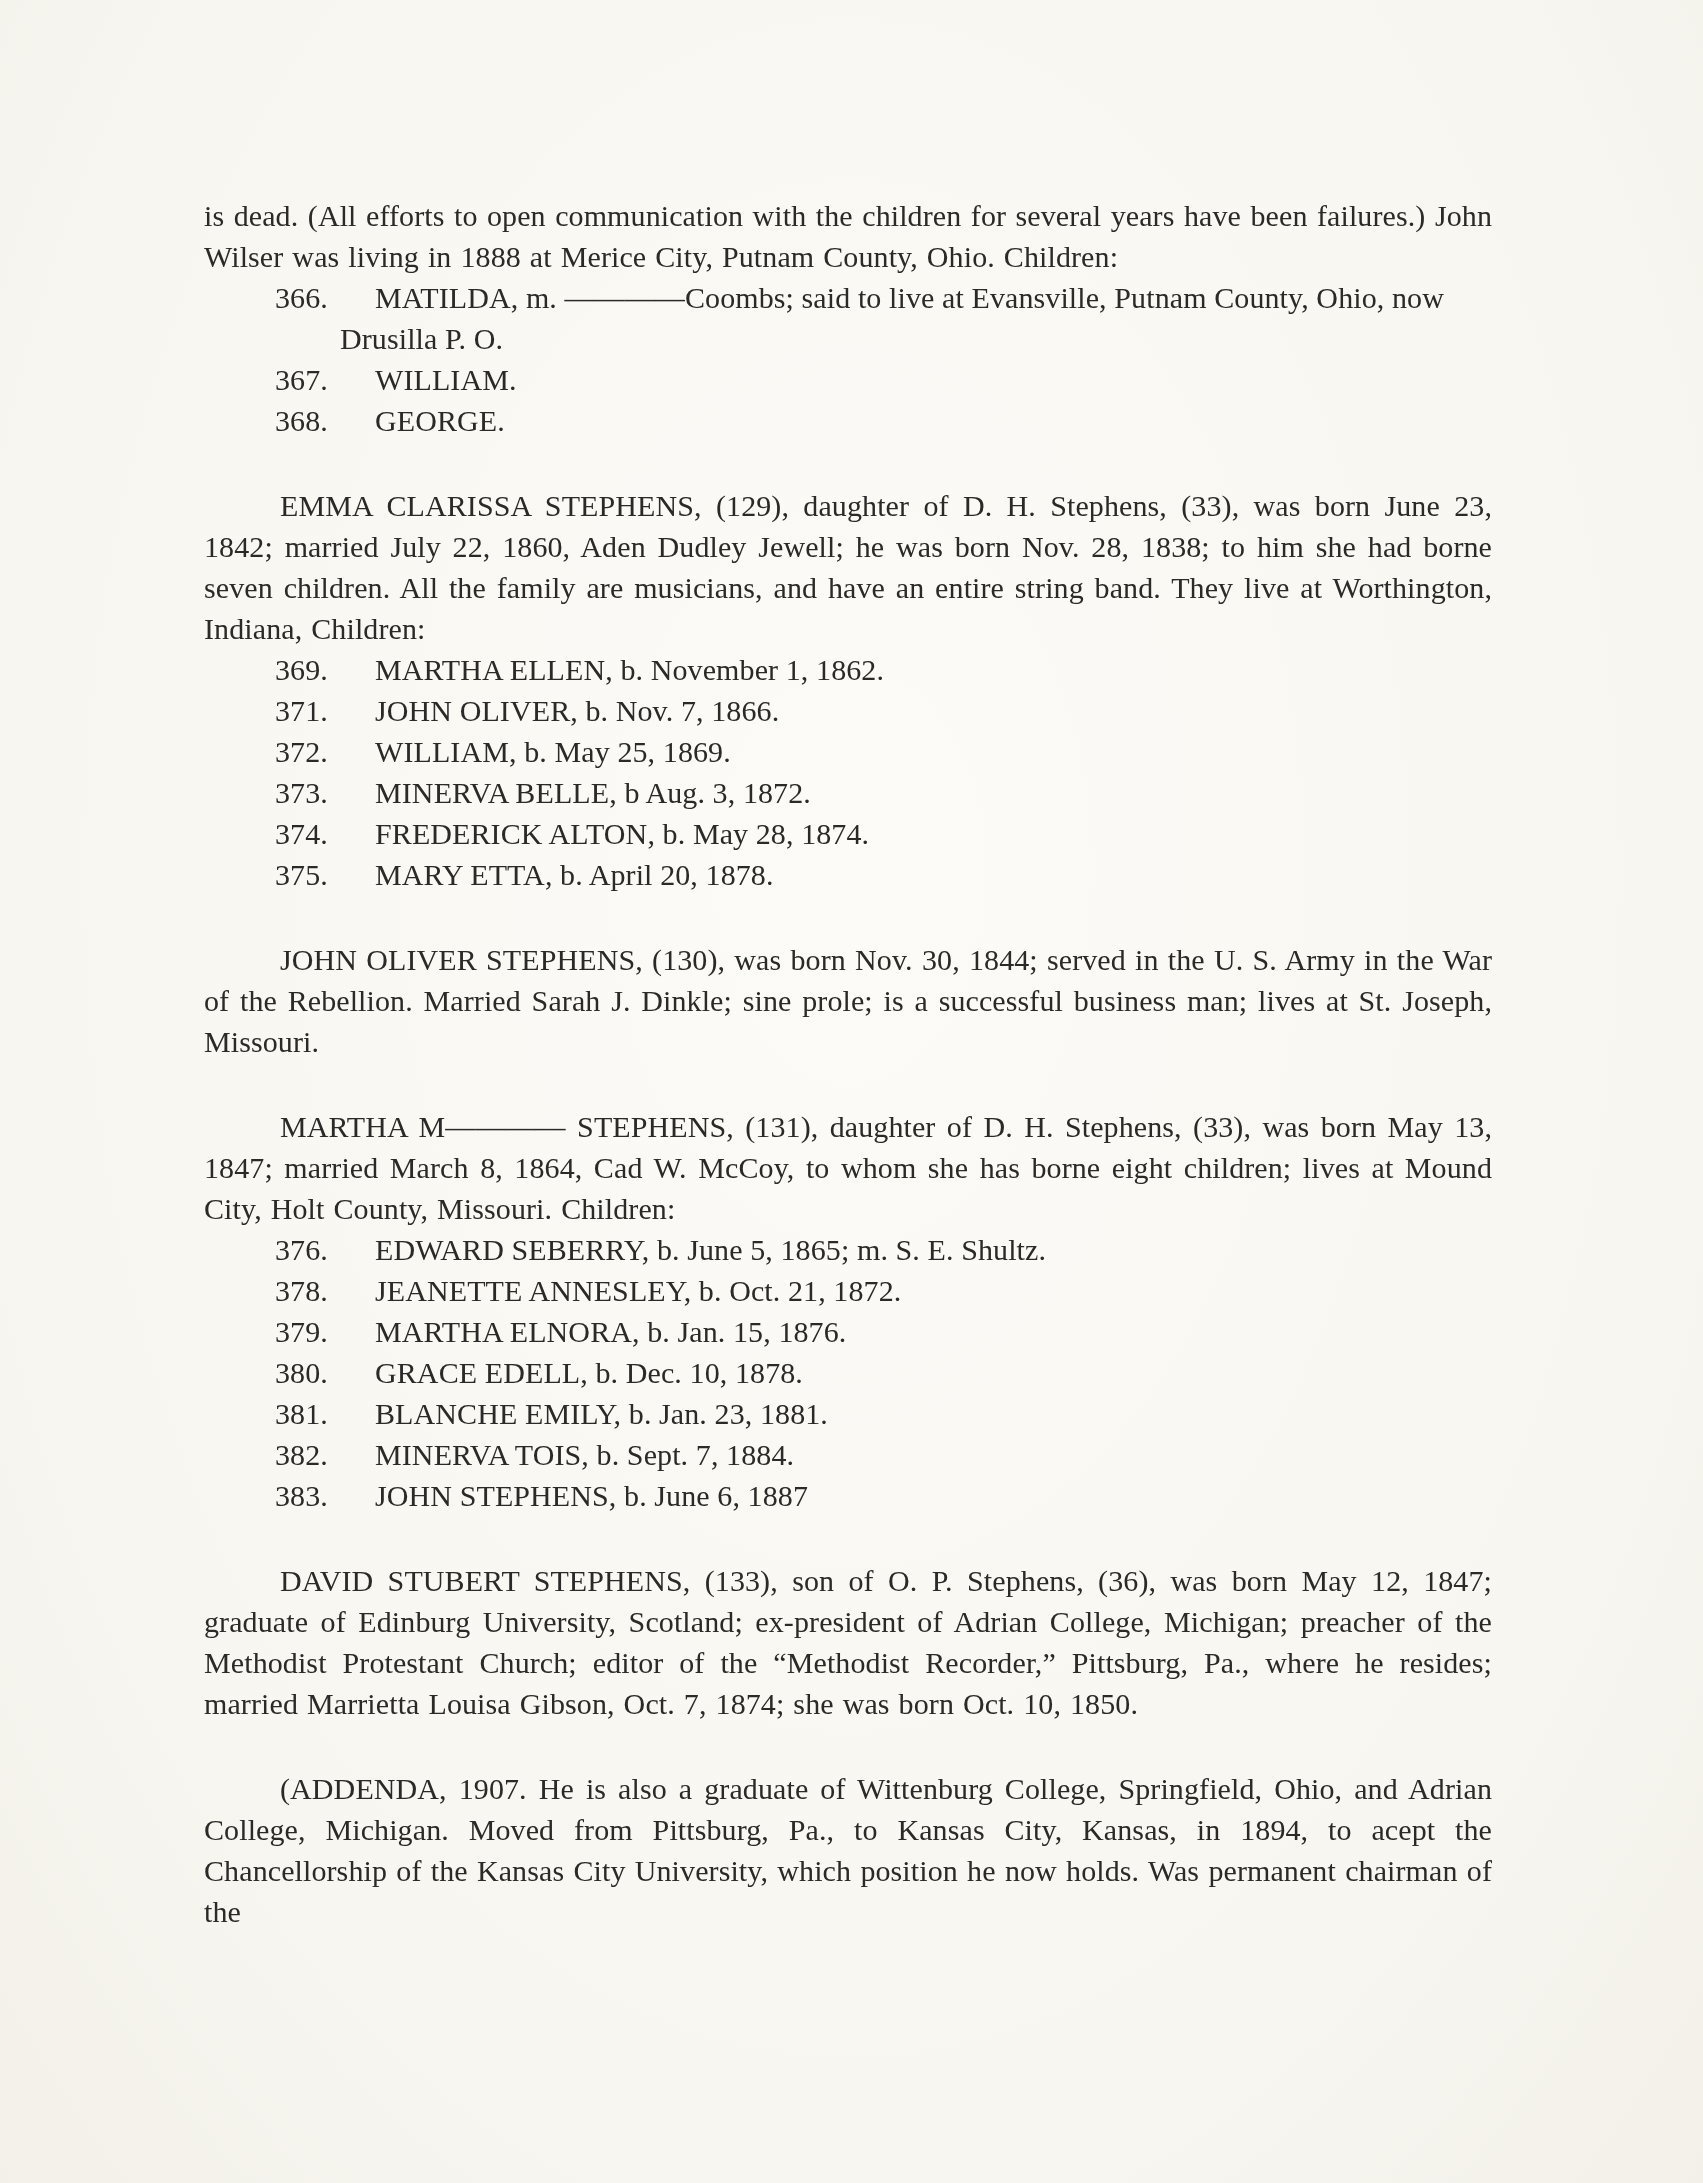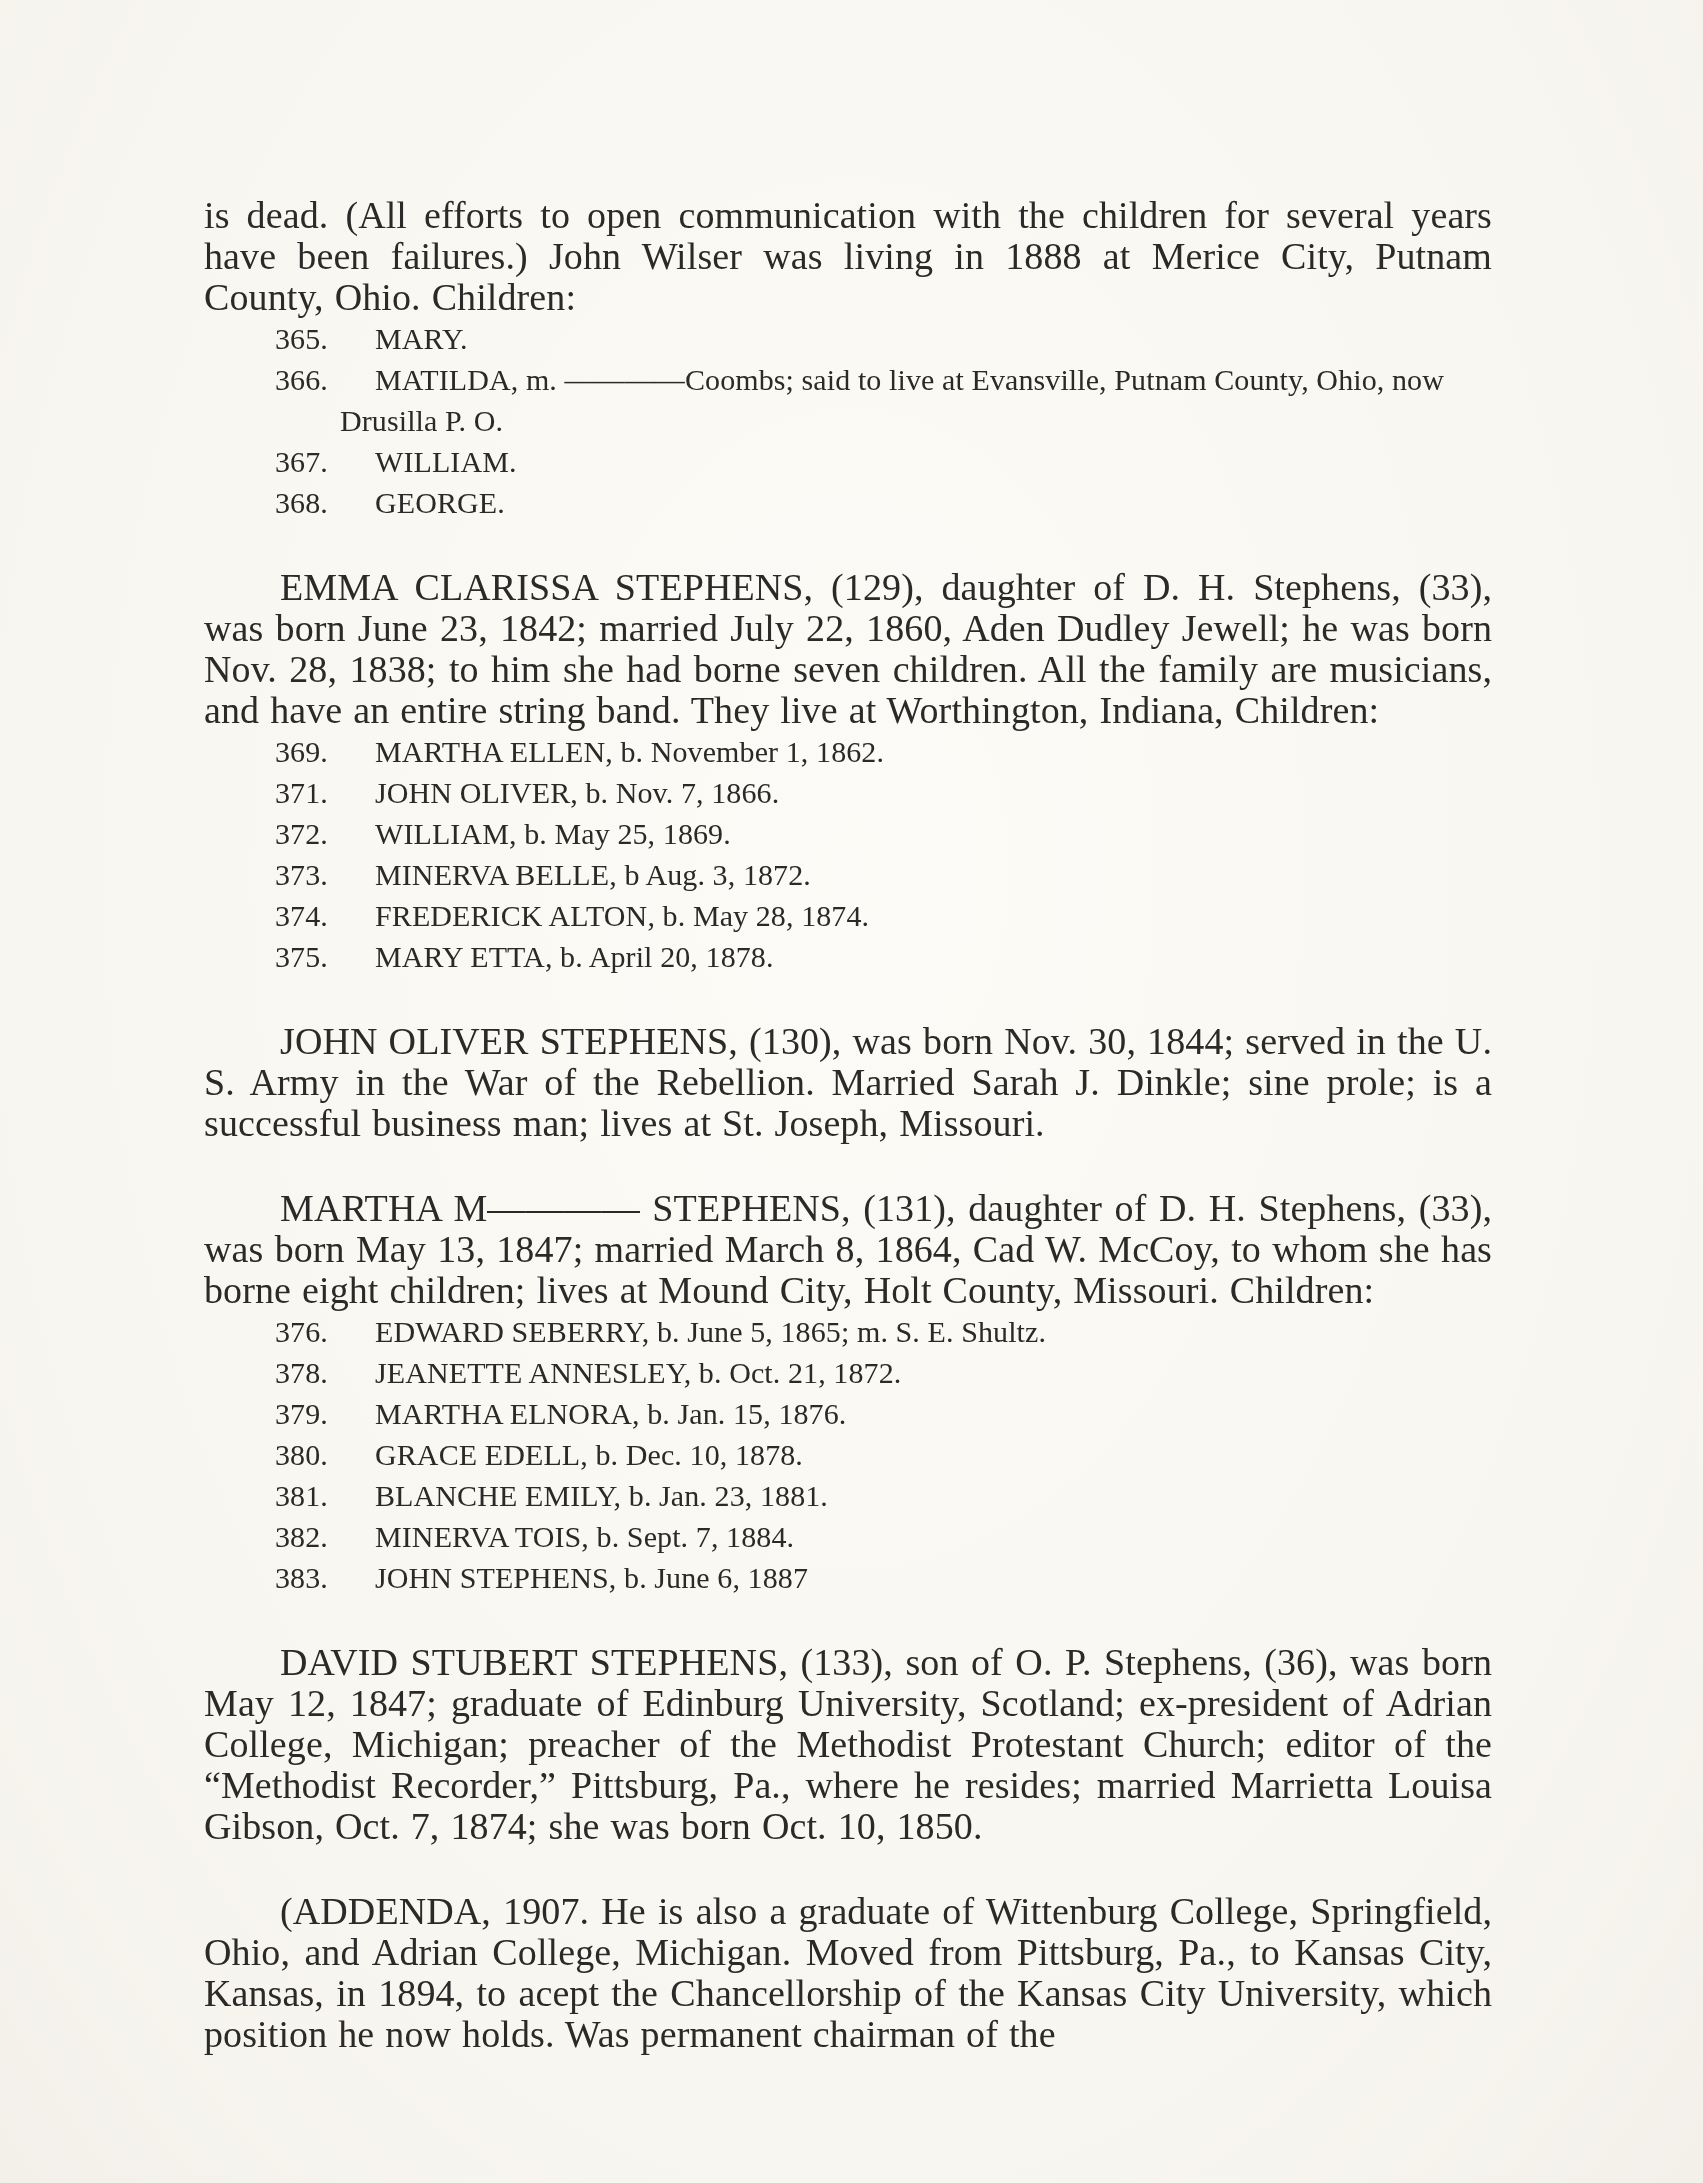--- a/index.html
+++ b/index.html
@@ -17,21 +17,21 @@
     overflow: hidden;
   }
   .page-content {
     position: absolute;
     left: 204px;
     top: 195px;
     width: 1288px;
   }
   .para {
     margin: 0;
-    font-size: 38px;
+    font-size: 30px;
     line-height: 41px;
     text-align: justify;
     text-indent: 0;
     letter-spacing: 0.1px;
     word-spacing: 1.4px;
   }
   .para.indent {
     text-indent: 76px;
   }
   .para.gap {
@@ -56,21 +56,20 @@
     text-indent: 0;
   }
 </style>
 </head>
 <body>
 
 <div class="page-content">
   <div id="sections">
       <p class="para">is dead.   (All efforts to open communication with the children for several years have been failures.)    John Wilser was living in 1888 at Merice City, Putnam County, Ohio.   Children:</p>
       <div class="entry-list">
-        <div class="entry"><span class="num">365.</span><span class="txt">MARY.</span></div>
         <div class="entry"><span class="num">366.</span><span class="txt">MATILDA, m. ————Coombs; said to live at Evansville, Putnam County, Ohio, now Drusilla P. O.</span></div>
         <div class="entry"><span class="num">367.</span><span class="txt">WILLIAM.</span></div>
         <div class="entry"><span class="num">368.</span><span class="txt">GEORGE.</span></div>
       </div>
       <p class="para indent gap">EMMA CLARISSA STEPHENS, (129), daughter of D. H. Stephens, (33), was born June 23, 1842; married July 22, 1860, Aden Dudley Jewell; he was born Nov. 28, 1838; to him she had borne seven children.   All the family are musicians, and have an entire string band.    They live at Worthington, Indiana,  Children:</p>
       <div class="entry-list">
         <div class="entry"><span class="num">369.</span><span class="txt">MARTHA ELLEN, b. November 1, 1862.</span></div>
         <div class="entry"><span class="num">371.</span><span class="txt">JOHN OLIVER, b. Nov. 7, 1866.</span></div>
         <div class="entry"><span class="num">372.</span><span class="txt">WILLIAM, b. May 25, 1869.</span></div>
         <div class="entry"><span class="num">373.</span><span class="txt">MINERVA BELLE, b   Aug. 3, 1872.</span></div>

